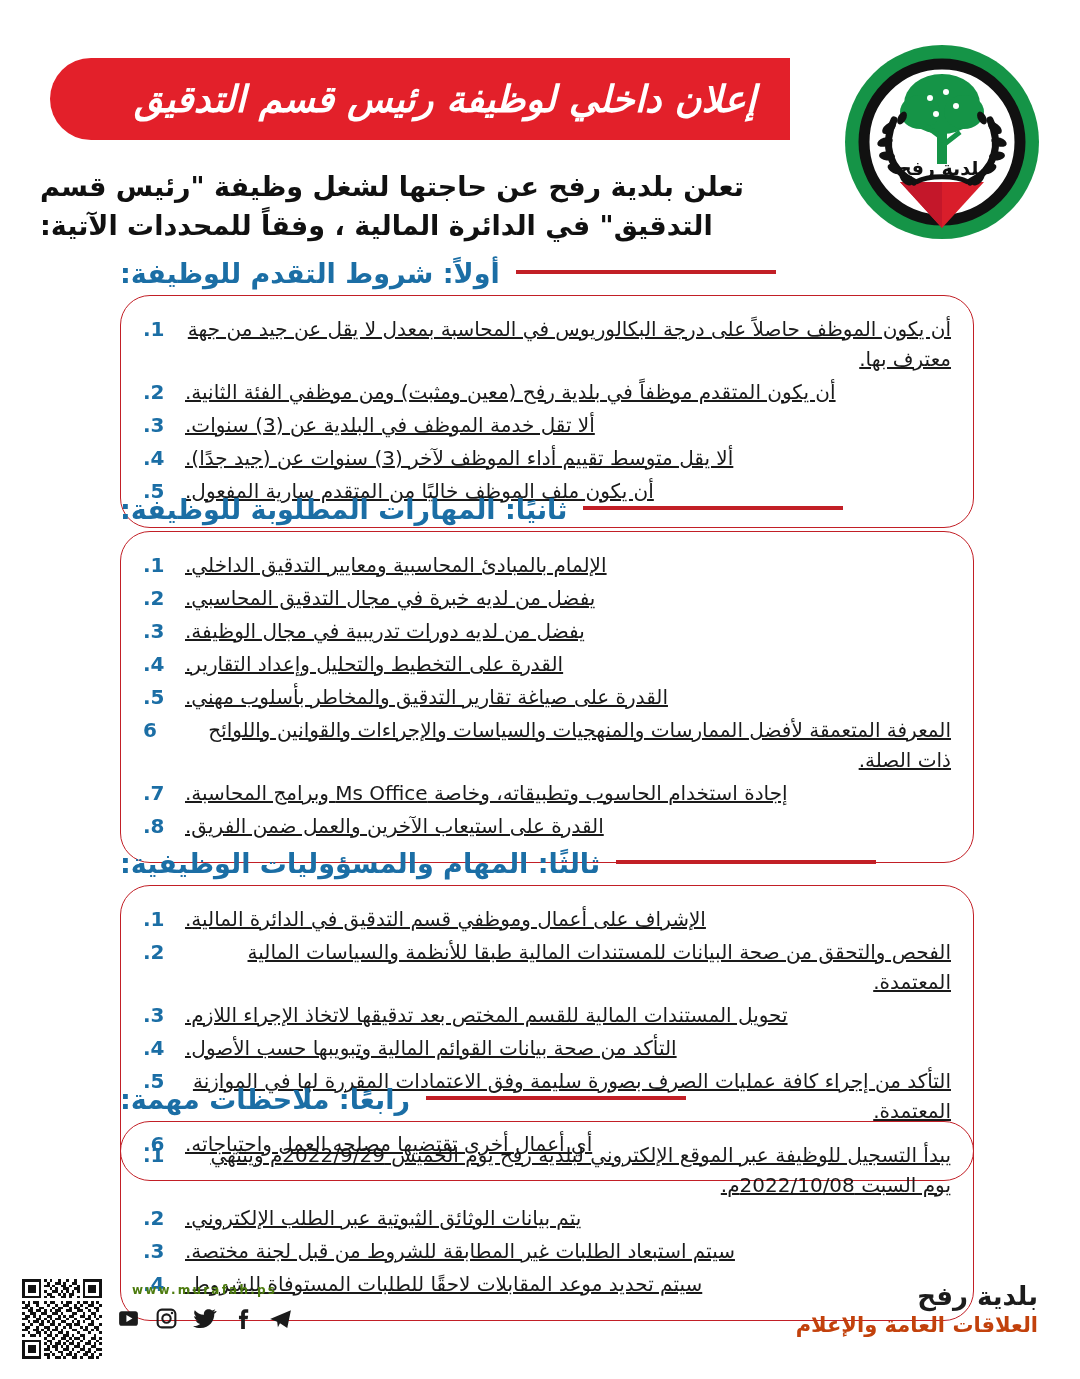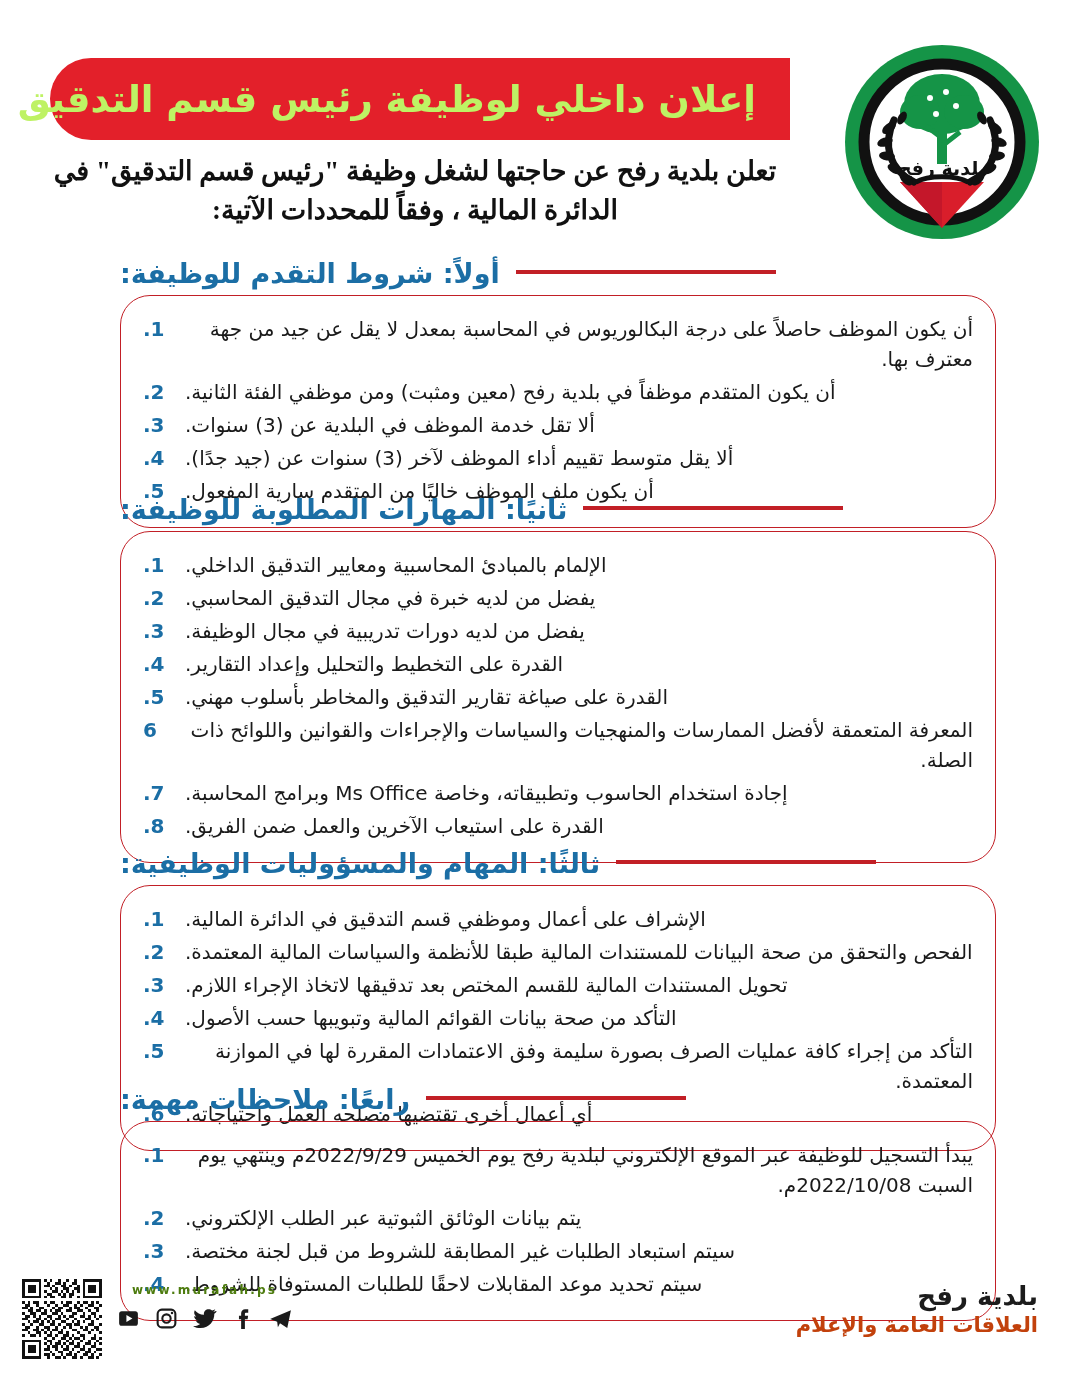--- a/index.html
+++ b/index.html
@@ -40,44 +40,44 @@
     border-radius: 0 0 0 0;
     border-top-left-radius: 41px;
     border-bottom-left-radius: 41px;
     display: flex;
     align-items: center;
     justify-content: flex-start;
     padding-right: 34px;
     box-sizing: border-box;
   }
   .banner-title {
-    color: #bef264;
+    color: #ffffff;
     font-size: 37px;
     font-weight: bold;
     letter-spacing: -0.3px;
     white-space: nowrap;
+    font-style: italic;
   }
 
   .intro {
     position: absolute;
-    top: 152px;
+    top: 167px;
     right: 290px;
     left: 40px;
-    text-align: center;
+    text-align: left;
     font-size: 27px;
     font-weight: bold;
     line-height: 1.45;
     color: #111111;
-    font-family: Liberation Serif, serif;
   }
 
   
   .section {
     position: relative;
-    margin: 0 42px 0 42px;
+    margin: 0 64px 0 42px;
     padding-left: 36px;
   }
   .sec-head-row {
     display: flex;
     align-items: center;
     flex-direction: row-reverse;
     gap: 16px;
     margin-bottom: 6px;
   }
   .sec-title {
@@ -125,20 +125,21 @@
     min-width: 30px;
     text-align: left;
     margin-right: 12px;
     flex: 0 0 auto;
     order: 2;
   }
   ol.items li .txt {
     order: 1;
     text-align: right;
     flex: 0 1 auto;
+    text-decoration: underline;
   }
 
   
   .footer {
     position: absolute;
     bottom: 0;
     right: 0;
     left: 0;
     height: 112px;
   }

